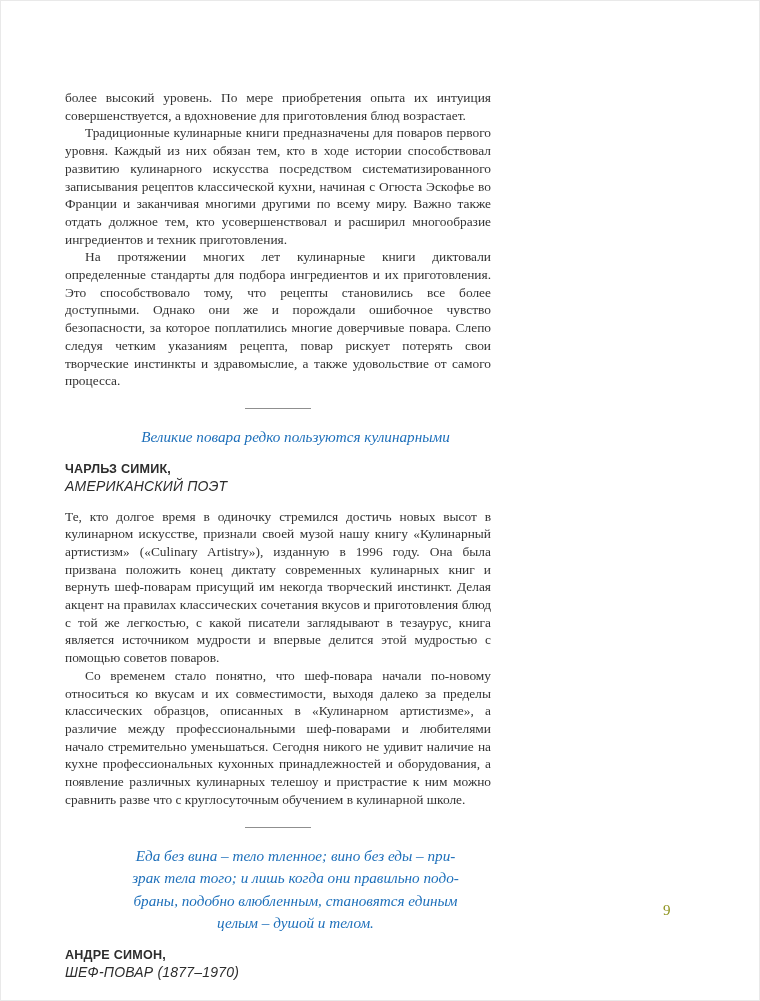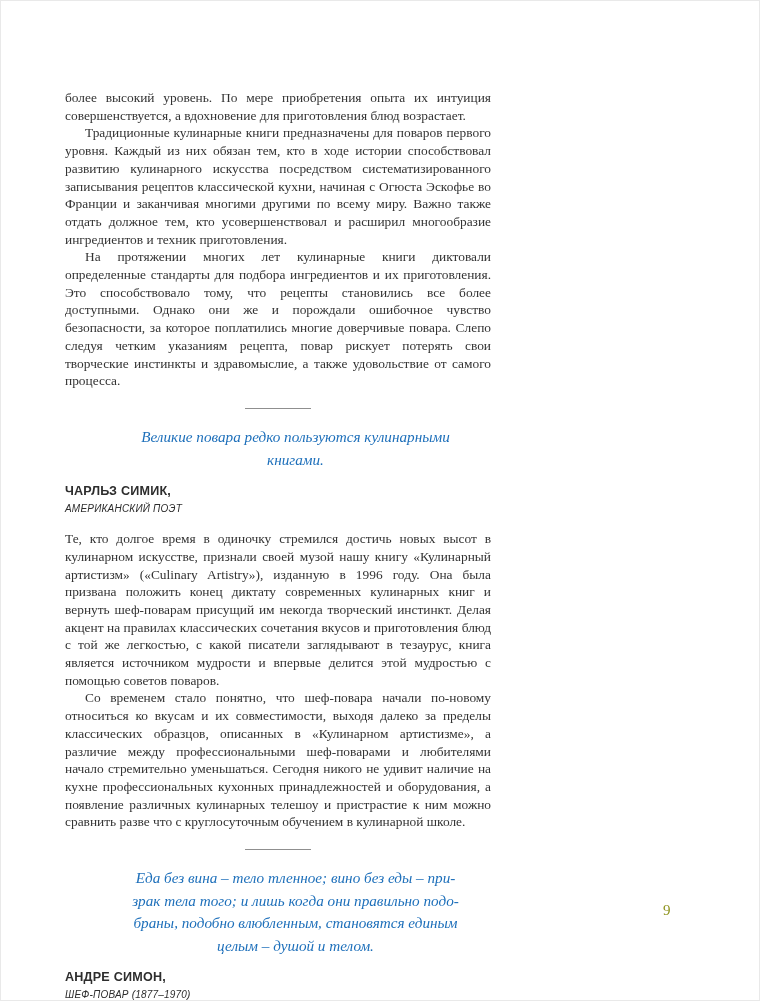--- a/index.html
+++ b/index.html
@@ -51,21 +51,21 @@
     color: #2d2d2d;
   }
   .attribution .attr-name {
     font-weight: bold;
     font-size: 12.6px;
     line-height: 17px;
     letter-spacing: 0.2px;
   }
   .attribution .attr-role {
     font-style: italic;
-    font-size: 10px;
+    font-size: 14px;
     line-height: 17px;
     letter-spacing: 0.2px;
   }
   .after-quote-gap { height: 13px; }
   .page-number {
     position: absolute;
     left: 663px;
     top: 902px;
     font-family: "Liberation Serif", serif;
     font-size: 15px;
@@ -79,21 +79,20 @@
   <div class="text-col">
 
     <p class="body-para">более высокий уровень. По мере приобретения опыта их интуиция совершенствуется, а вдохновение для приготовления блюд возрастает.</p>
     <p class="body-para indent">Традиционные кулинарные книги предназначены для поваров первого уровня. Каждый из них обязан тем, кто в ходе истории способствовал развитию кулинарного искусства посредством систематизированного записывания рецептов классической кухни, начиная с Огюста Эскофье во Франции и заканчивая многими другими по всему миру. Важно также отдать должное тем, кто усовершенствовал и расширил многообразие ингредиентов и техник приготовления.</p>
     <p class="body-para indent">На протяжении многих лет кулинарные книги диктовали определенные стандарты для подбора ингредиентов и их приготовления. Это способствовало тому, что рецепты становились все более доступными. Однако они же и порождали ошибочное чувство безопасности, за которое поплатились многие доверчивые повара. Слепо следуя четким указаниям рецепта, повар рискует потерять свои творческие инстинкты и здравомыслие, а также удовольствие от самого процесса.</p>
 
     <div class="divider"></div>
 
     <div class="quote-block">
       <div class="quote-line">Великие повара редко пользуются кулинарными</div>
-      <div class="quote-line">книгами.</div>
     </div>
 
     <div class="attribution">
       <div class="attr-name">ЧАРЛЬЗ СИМИК,</div>
       <div class="attr-role">АМЕРИКАНСКИЙ ПОЭТ</div>
     </div>
 
     <div class="after-quote-gap"></div>
 
     <p class="body-para">Те, кто долгое время в одиночку стремился достичь новых высот в кулинарном искусстве, признали своей музой нашу книгу «Кулинарный артистизм» («Culinary Artistry»), изданную в 1996 году. Она была призвана положить конец диктату современных кулинарных книг и вернуть шеф-поварам присущий им некогда творческий инстинкт. Делая акцент на правилах классических сочетания вкусов и приготовления блюд с той же легкостью, с какой писатели заглядывают в тезаурус, книга является источником мудрости и впервые делится этой мудростью с помощью советов поваров.</p>

